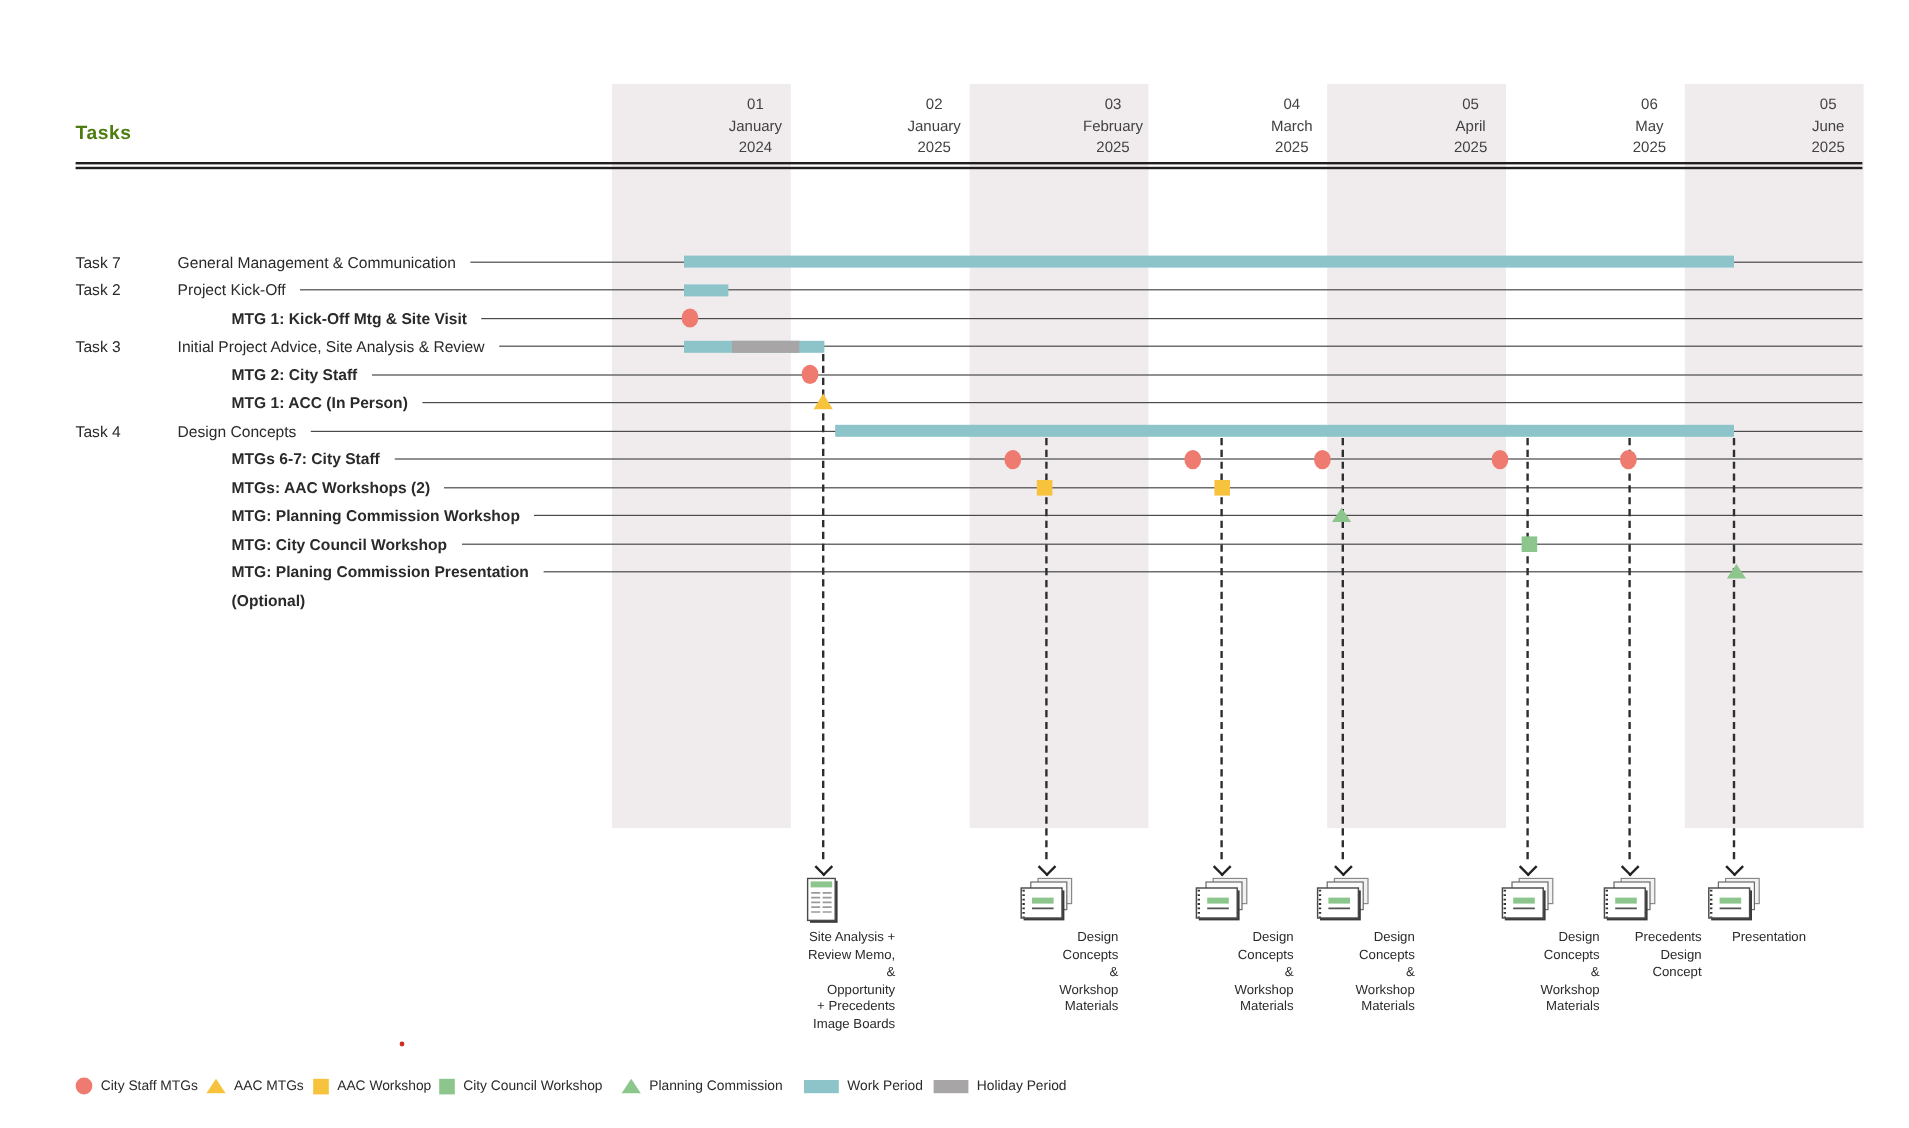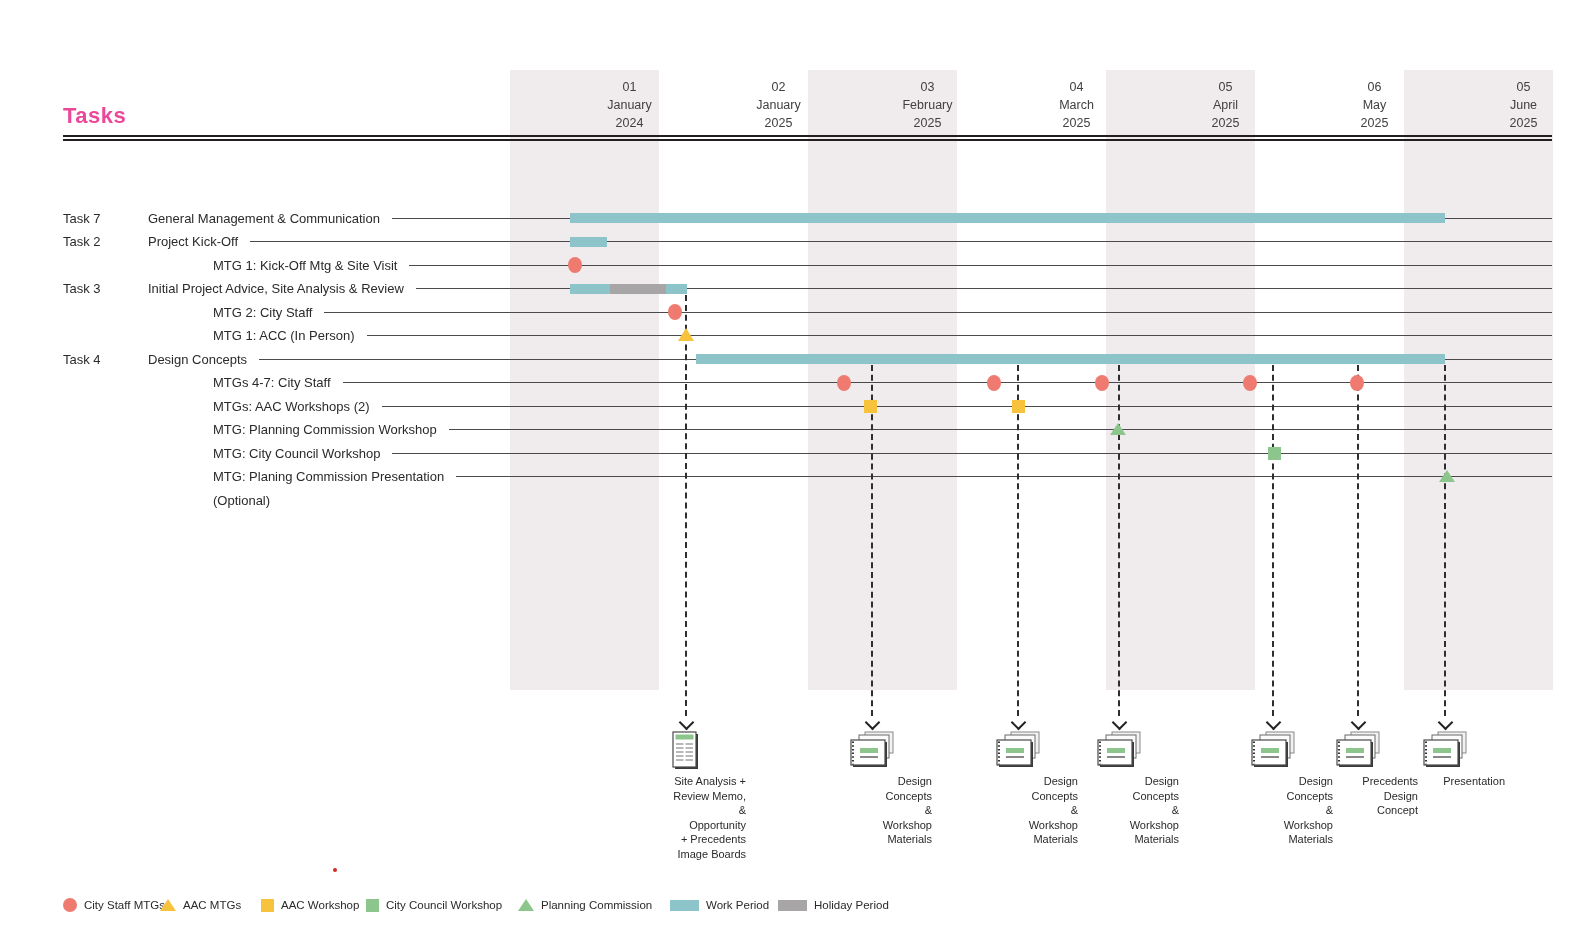--- a/index.html
+++ b/index.html
@@ -4,28 +4,28 @@
 <style>
   html,body{margin:0;padding:0;background:#fff;}
   #canvas{
     position:relative;width:1591px;height:940px;background:#fff;overflow:hidden;
     font-family:"Liberation Sans","DejaVu Sans",sans-serif;color:#2b2a2a;
   }
   .abs{position:absolute;}
   .shade{position:absolute;top:70px;height:620px;width:149px;}
   .month-header{position:absolute;top:78px;width:149px;text-align:center;
     font-size:12.5px;line-height:18px;color:#414042;padding-left:45px;}
-  #page-title{position:absolute;left:63px;top:103px;font-size:22px;font-weight:bold;
-    letter-spacing:.5px;color:#ec4899;}
+  #page-title{position:absolute;left:63px;top:103px;font-size:16px;font-weight:bold;
+    letter-spacing:.5px;color:#4d7c0f;}
   #thick-rule{position:absolute;left:63px;width:1489px;top:135px;height:2px;
     border-top:2px solid #231f20;border-bottom:2px solid #231f20;}
   .task-row{position:absolute;left:63px;width:1489px;height:18px;display:flex;align-items:center;}
   .task-num{width:85px;flex:0 0 85px;font-size:13px;color:#2b2a2a;white-space:nowrap;}
   .task-label{font-size:13px;white-space:nowrap;color:#2b2a2a;}
-  .task-label.bold{font-weight:normal;margin-left:65px;}
+  .task-label.bold{font-weight:bold;margin-left:45px;}
   .row-line{flex:1 1 auto;height:0;border-top:1px solid #4a4a4c;margin-left:12px;}
   .bar{position:absolute;height:10px;}
   .dropline{position:absolute;width:0;border-left:2px dashed #2e2e2e;}
   .chev{position:absolute;width:9px;height:9px;border-right:2px solid #222;
     border-bottom:2px solid #222;transform:rotate(45deg);}
   .marker{position:absolute;}
   .m-ellipse{border-radius:50%;}
   .m-tri{width:0;height:0;border-left:8.5px solid transparent;border-right:8.5px solid transparent;}
   .deliv-label{position:absolute;width:120px;text-align:right;font-size:11px;
     line-height:14.5px;color:#2b2a2a;}
@@ -113,21 +113,21 @@
         <span class="task-label bold">MTG 1: ACC (In Person)</span>
         <div class="row-line"></div>
       </div>
       <div class="task-row" style="top: 350px;">
         <span class="task-num">Task 4</span>
         <span class="task-label">Design Concepts</span>
         <div class="row-line"></div>
       </div>
       <div class="task-row" style="top: 373.5px;">
         <span class="task-num"></span>
-        <span class="task-label bold">MTGs 4-7: City Staff</span>
+        <span class="task-label bold">MTGs 6-7: City Staff</span>
         <div class="row-line"></div>
       </div>
       <div class="task-row" style="top: 397px;">
         <span class="task-num"></span>
         <span class="task-label bold">MTGs: AAC Workshops (2)</span>
         <div class="row-line"></div>
       </div>
       <div class="task-row" style="top: 420.5px;">
         <span class="task-num"></span>
         <span class="task-label bold">MTG: Planning Commission Workshop</span>
@@ -301,21 +301,21 @@
         </svg></div>
       <div class="deliv-label" style="left: 1385px; top: 774px;">
         <div>Presentation</div>
       </div>
     </div>
   <div id="legend">
       <div class="legend-item" style="left: 63px;">
         <div style="width: 14px; height: 14px; border-radius: 50%; background: rgb(238, 122, 112);"></div>
         <span class="legend-label">City Staff MTGs</span>
       </div>
-      <div class="legend-item" style="left: 160px;">
+      <div class="legend-item" style="left: 172px;">
         <div class="m-tri" style="border-bottom: 12px solid rgb(247, 195, 60);"></div>
         <span class="legend-label">AAC MTGs</span>
       </div>
       <div class="legend-item" style="left: 261px;">
         <div style="width: 13px; height: 13px; background: rgb(247, 195, 60);"></div>
         <span class="legend-label">AAC Workshop</span>
       </div>
       <div class="legend-item" style="left: 366px;">
         <div style="width: 13px; height: 13px; background: rgb(140, 198, 140);"></div>
         <span class="legend-label">City Council Workshop</span>

